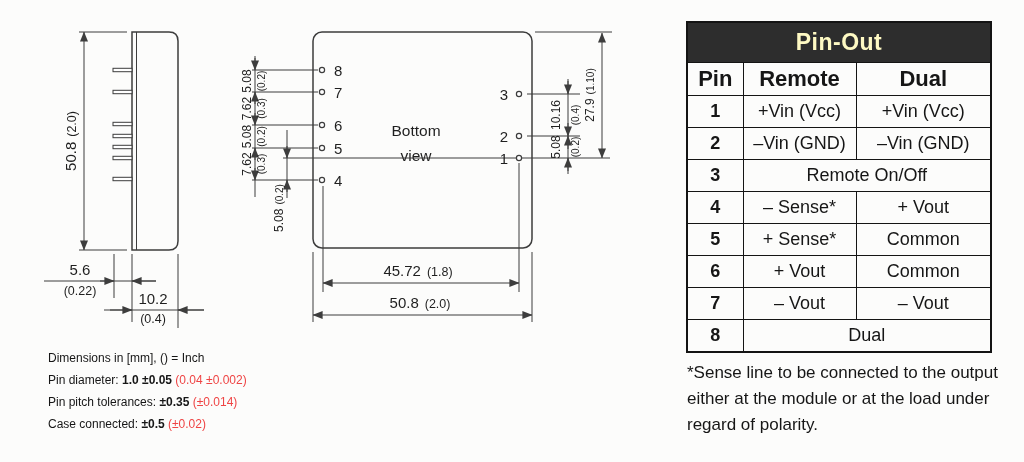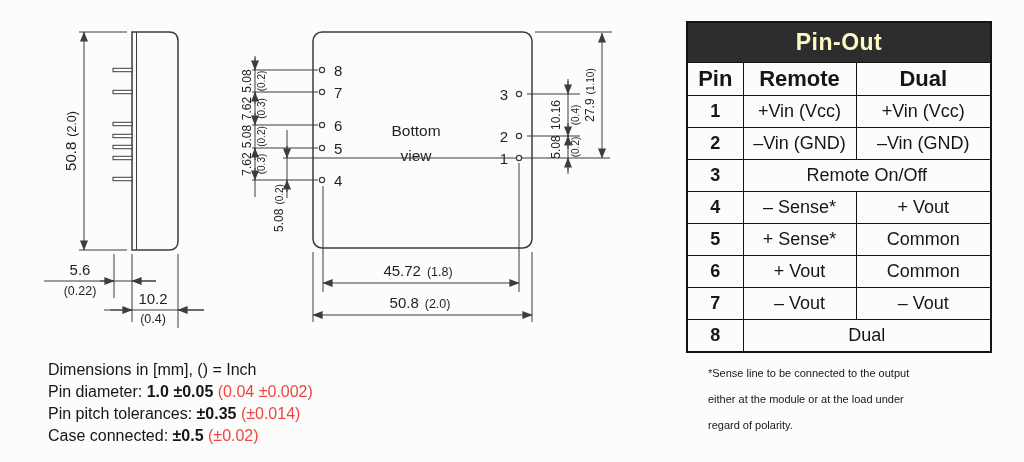--- a/index.html
+++ b/index.html
@@ -15,33 +15,33 @@
   .pin{fill:#ffffff;stroke:#3d3d3d;stroke-width:1}
   .pinc{fill:#ffffff;stroke:#3d3d3d;stroke-width:1.2}
   svg text{fill:#1f1f1f}
   .t15{font-size:15px}
   .t12{font-size:12.5px}
   .r12{font-size:12px}
   .r10{font-size:10px}
   .pinlab{font-size:15px}
   .cap{font-size:15.5px}
   
-  .notes{position:absolute;left:48px;top:359px;font-size:16px;line-height:22px;white-space:nowrap}
+  .notes{position:absolute;left:48px;top:347px;font-size:12px;line-height:22px;white-space:nowrap}
   .note-mm{font-weight:700}
   .note-in{color:#ef4444}
   
   .pinout{position:absolute;left:686px;top:21px}
   .pinout table{border-collapse:collapse;table-layout:fixed;width:304px;border:2.5px solid #141414}
   .pinout td{border:1.5px solid #141414;text-align:center;vertical-align:middle;
              font-size:18px;height:31px;padding:0 2px;overflow:hidden}
   .pinout .title-cell{background:#2d2d2d;color:#fef9c3;font-weight:700;font-size:23px;height:39px;letter-spacing:.5px}
   .pinout .hdr{font-weight:700;font-size:22px;height:32px}
   .pinout .pincol{font-weight:700}
   
-  .footnote{position:absolute;left:708px;top:360px;font-size:11px;line-height:26px;white-space:nowrap}
+  .footnote{position:absolute;left:687px;top:360px;font-size:17px;line-height:26px;white-space:nowrap}
 </style>
 </head>
 <body>
 
 <svg class="drawing" width="680" height="350" viewBox="0 0 680 350">
   <defs>
     <marker id="ah" markerUnits="userSpaceOnUse" markerWidth="10" markerHeight="8" refX="9.6" refY="4" orient="auto-start-reverse">
       <path d="M0,0 L10,4 L0,8 Z" fill="#3d3d3d"></path>
     </marker>
   </defs>

